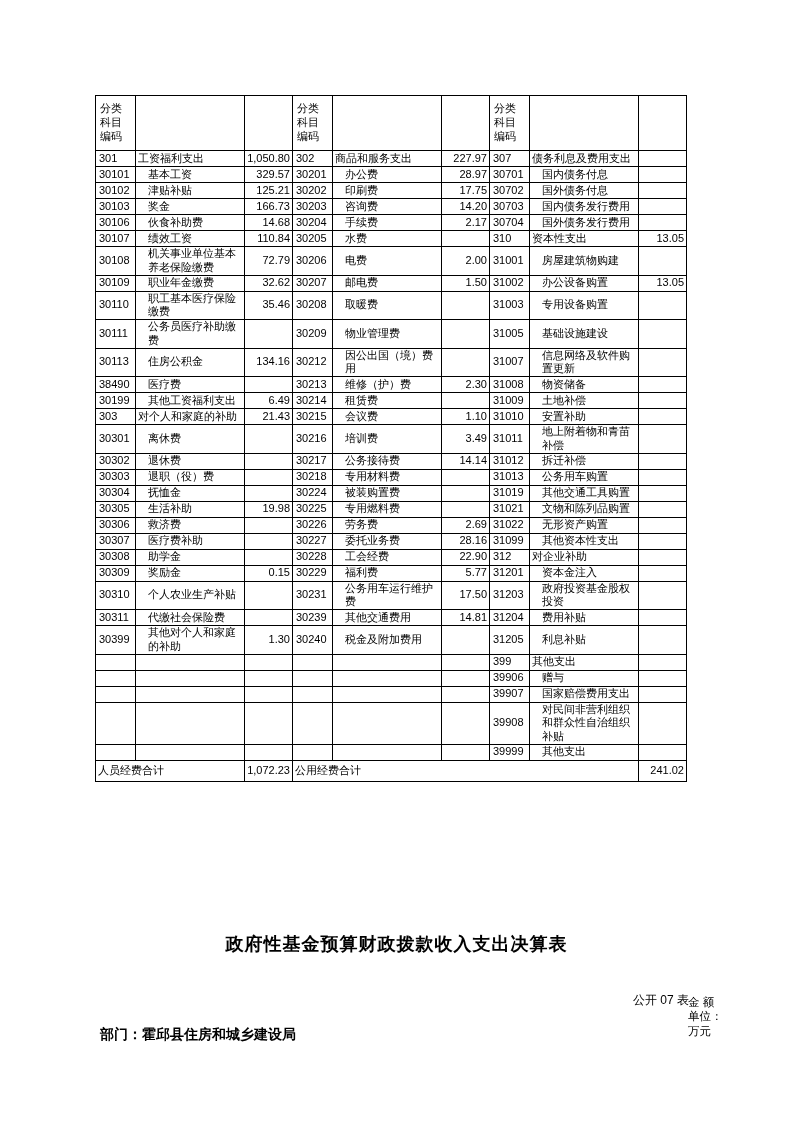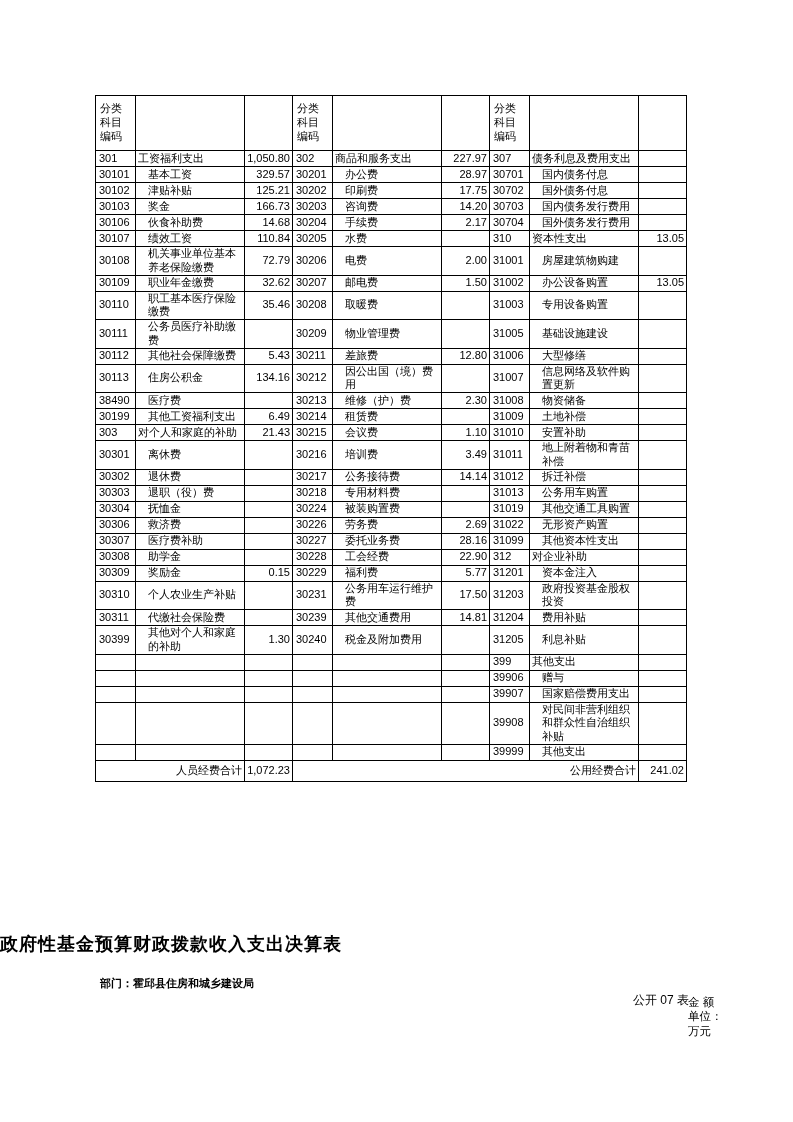--- a/index.html
+++ b/index.html
@@ -28,44 +28,44 @@
   }
   col.c-code { width: 40px; }
   col.c-name { width: 109px; }
   col.c-val  { width: 48px; }
   .budget-table thead td { height: 54px; white-space: pre-line; padding-left: 4px; }
   .budget-table td.code { padding-left: 3px; }
   .budget-table td.name { padding-left: 2px; }
   .budget-table td.name.sub { padding-left: 12px; }
   .budget-table td.val { text-align: right; padding-right: 2px; white-space: nowrap; }
   .budget-table tfoot td { height: 20px; }
-  .budget-table td.tlabel { text-align: right; }
+  .budget-table td.tlabel { text-align: left; }
 
   .note {
     position: absolute; top: 782px; left: 95px; width: 612px;
     font-size: 13px; line-height: 1.35; margin: 0;
   }
 
   .sec2-title {
     position: absolute; top: 932px; left: 0; width: 793px;
-    font-size: 18px; font-weight: bold;
+    text-align: center; font-size: 18px; font-weight: bold;
     letter-spacing: 1px; margin: 0;
   }
   .sec2-tableno {
     position: absolute; top: 969px; left: 633px;
     font-size: 12px;
     margin-top: 23px;
   }
   .sec2-unit {
     position: absolute; top: 987px; left: 688px;
     font-size: 11.5px; line-height: 1.25; white-space: pre-line; margin-top: 8px;
   }
   .sec2-dept {
-    position: absolute; top: 976px; left: 100px;
-    font-size: 11px; font-weight: bold; font-family: Liberation Mono, monospace;
+    position: absolute; top: 1026px; left: 100px;
+    font-size: 14px; font-weight: bold; font-family: Liberation Mono, monospace;
   }
 </style>
 </head>
 <body>
 
 <div class="page">
 
   <table class="budget-table">
     <colgroup>
       <col class="c-code">
@@ -202,31 +202,20 @@
           <td class="name sub">公务员医疗补助缴费</td>
           <td class="val"></td>
           <td class="code">30209</td>
           <td class="name sub">物业管理费</td>
           <td class="val"></td>
           <td class="code">31005</td>
           <td class="name sub">基础设施建设</td>
           <td class="val"></td>
         </tr>
         <tr>
-          <td class="code">30112</td>
-          <td class="name sub">其他社会保障缴费</td>
-          <td class="val">5.43</td>
-          <td class="code">30211</td>
-          <td class="name sub">差旅费</td>
-          <td class="val">12.80</td>
-          <td class="code">31006</td>
-          <td class="name sub">大型修缮</td>
-          <td class="val"></td>
-        </tr>
-        <tr>
           <td class="code">30113</td>
           <td class="name sub">住房公积金</td>
           <td class="val">134.16</td>
           <td class="code">30212</td>
           <td class="name sub">因公出国（境）费用</td>
           <td class="val"></td>
           <td class="code">31007</td>
           <td class="name sub">信息网络及软件购置更新</td>
           <td class="val"></td>
         </tr>
@@ -298,20 +287,31 @@
         </tr>
         <tr>
           <td class="code">30304</td>
           <td class="name sub">抚恤金</td>
           <td class="val"></td>
           <td class="code">30224</td>
           <td class="name sub">被装购置费</td>
           <td class="val"></td>
           <td class="code">31019</td>
           <td class="name sub">其他交通工具购置</td>
+          <td class="val"></td>
+        </tr>
+        <tr>
+          <td class="code">30305</td>
+          <td class="name sub">生活补助</td>
+          <td class="val">19.98</td>
+          <td class="code">30225</td>
+          <td class="name sub">专用燃料费</td>
+          <td class="val"></td>
+          <td class="code">31021</td>
+          <td class="name sub">文物和陈列品购置</td>
           <td class="val"></td>
         </tr>
         <tr>
           <td class="code">30306</td>
           <td class="name sub">救济费</td>
           <td class="val"></td>
           <td class="code">30226</td>
           <td class="name sub">劳务费</td>
           <td class="val">2.69</td>
           <td class="code">31022</td>

